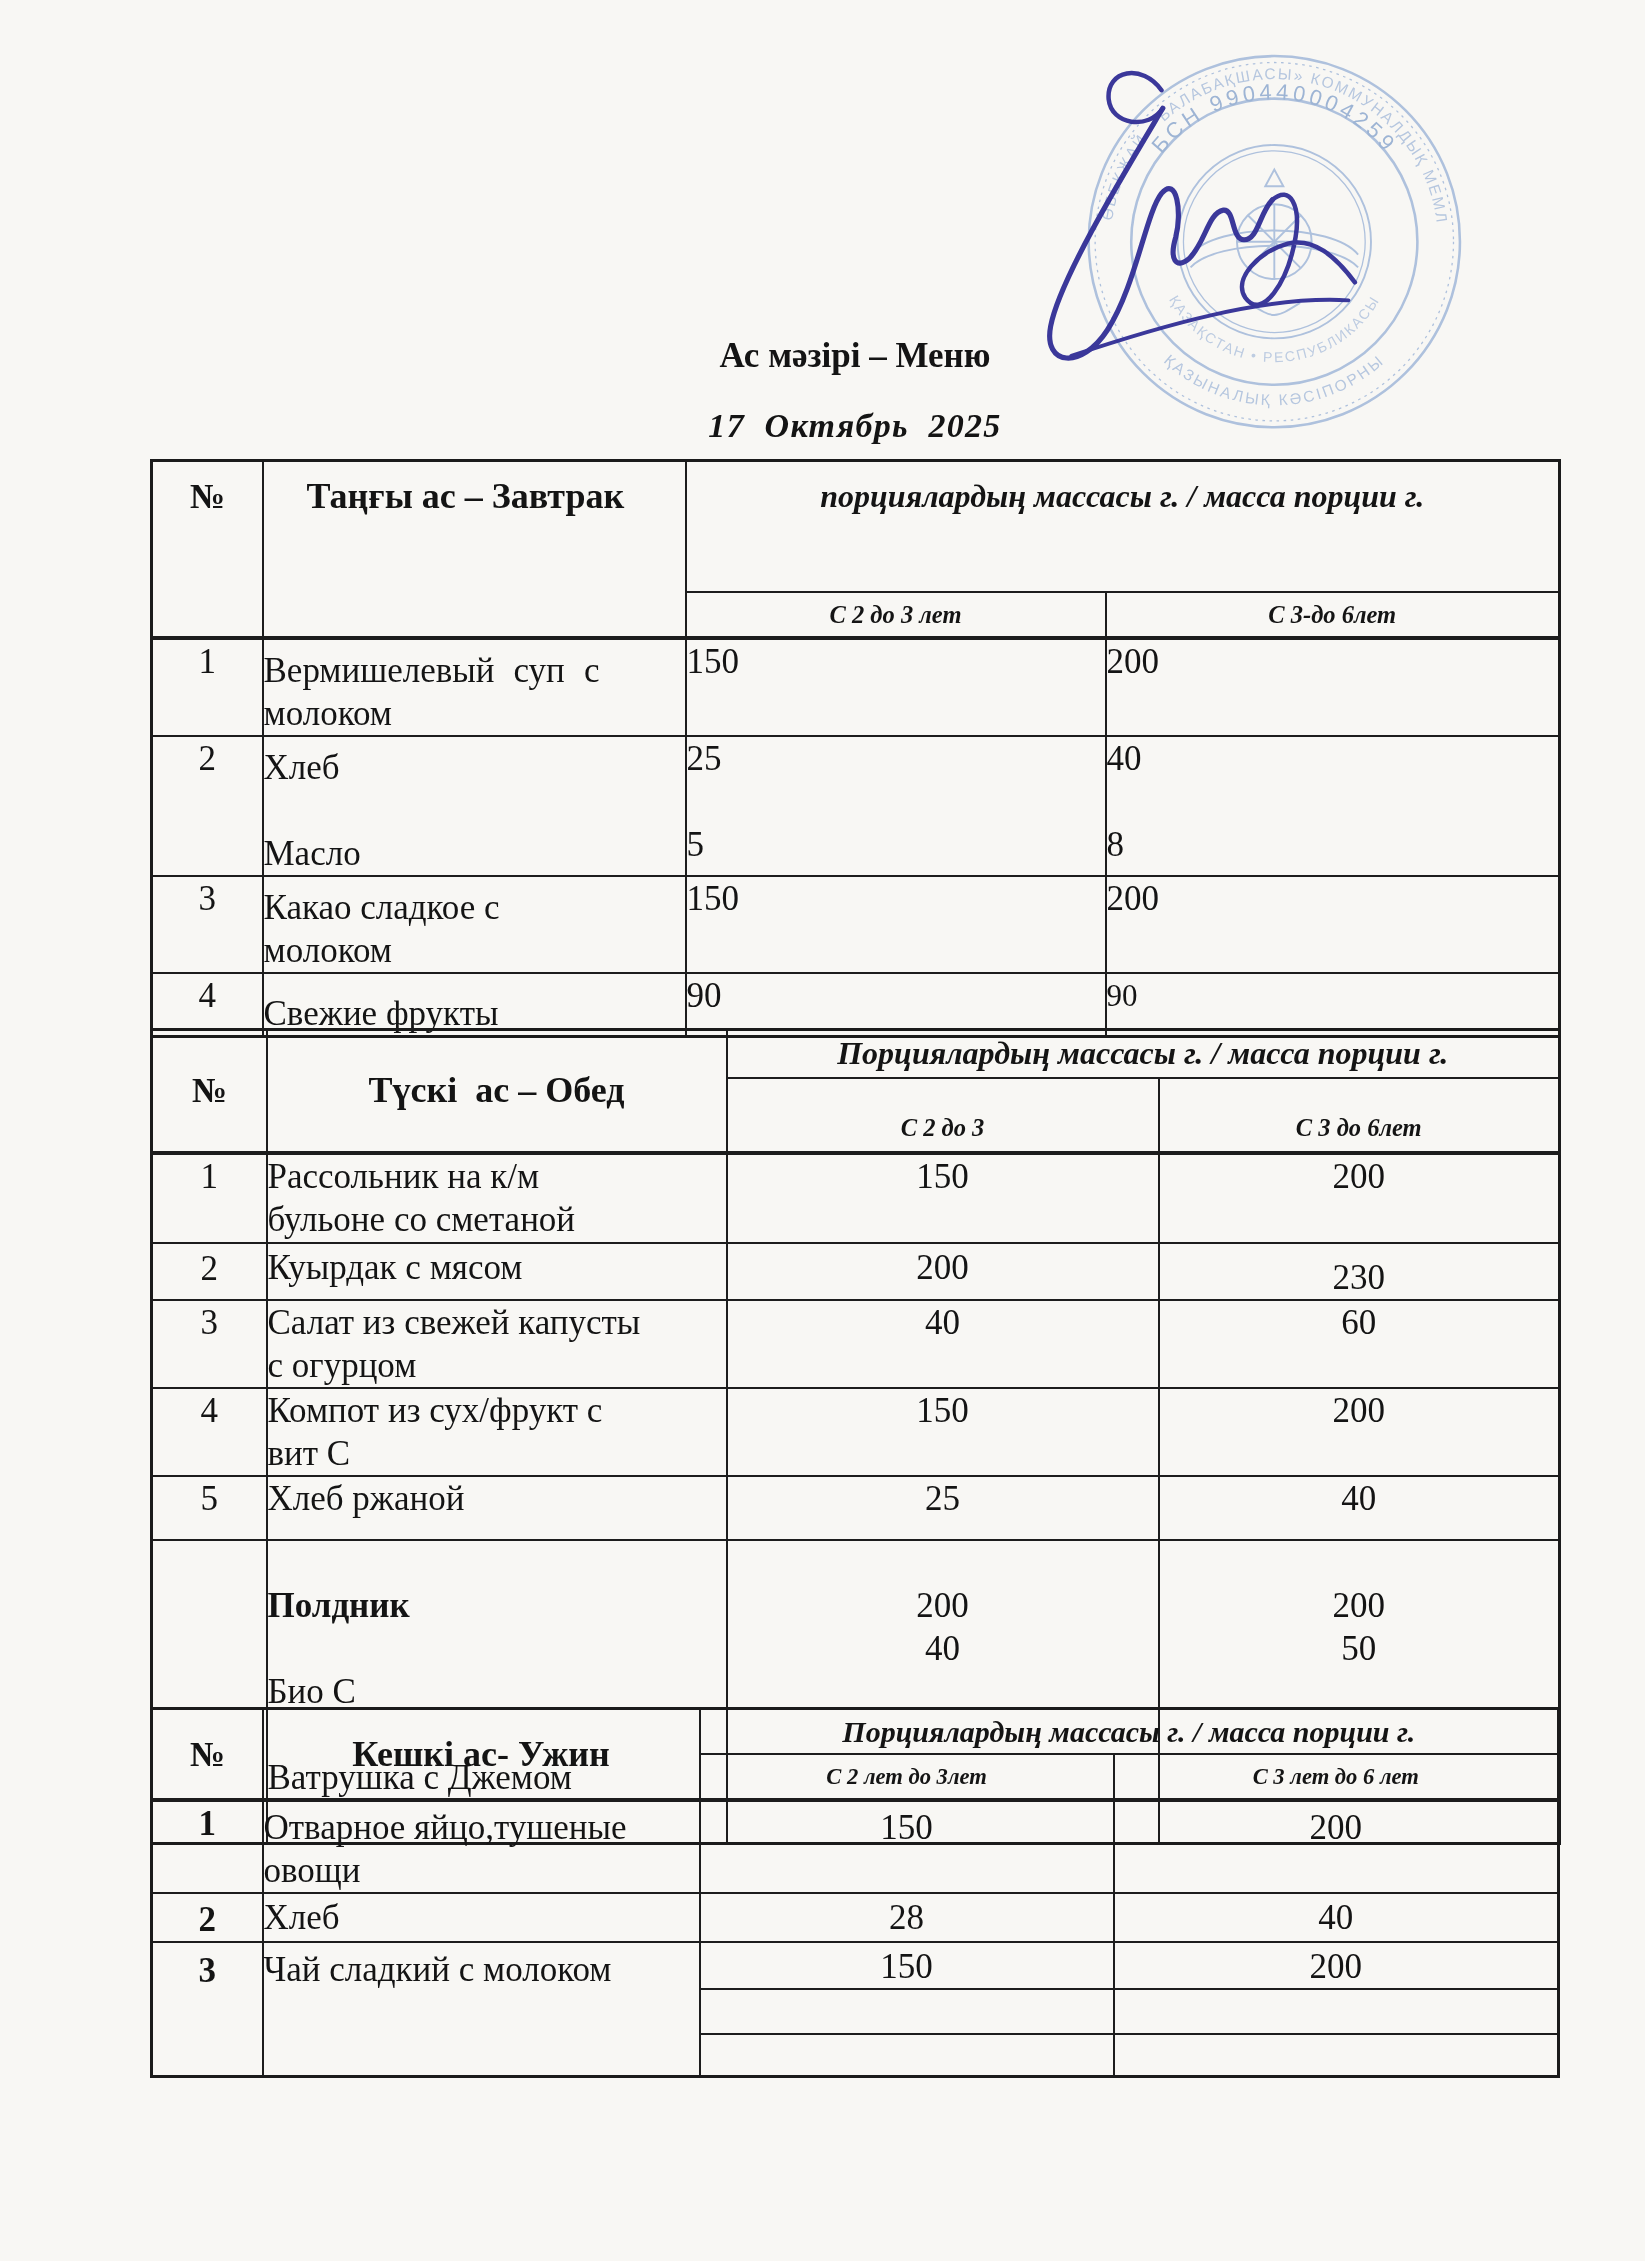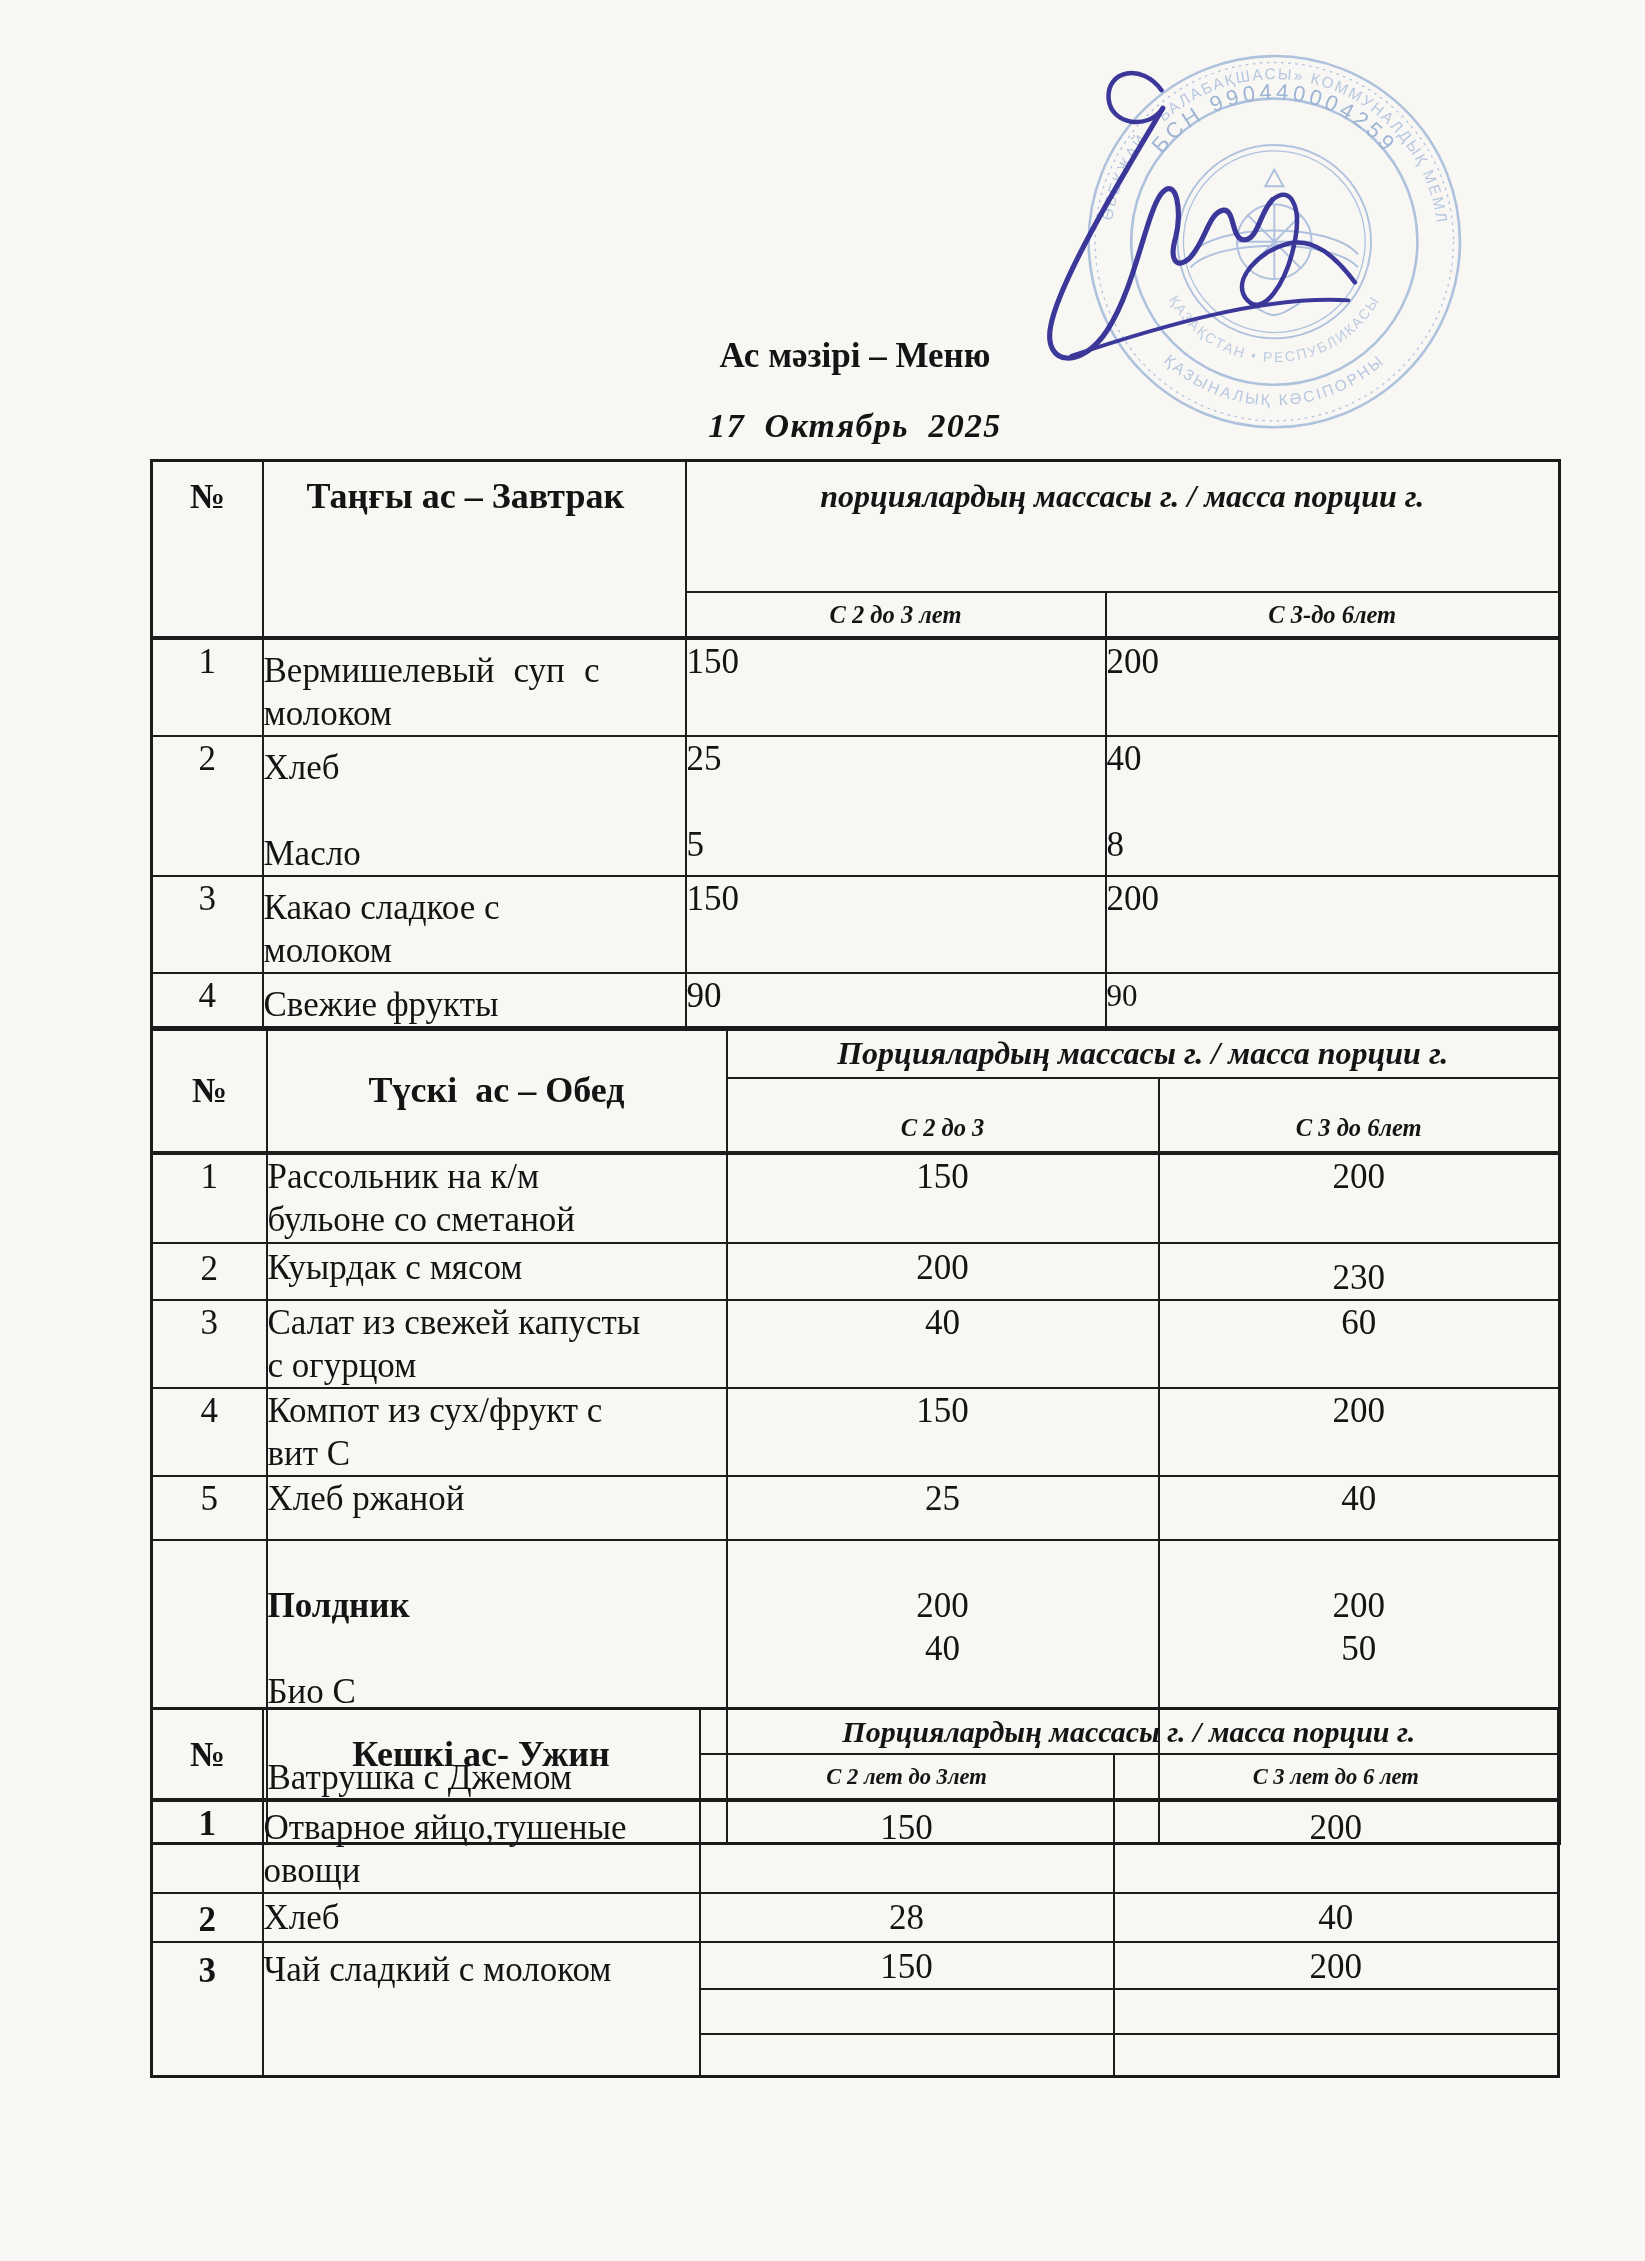--- a/index.html
+++ b/index.html
@@ -177,21 +177,21 @@
     </tr>
     <tr style="height:93px">
       <td class="num">3</td>
       <td class="dish">Какао сладкое  с
 молоком</td>
       <td class="val-left">150</td>
       <td class="val-left">200</td>
     </tr>
     <tr style="height:47px">
       <td class="num">4</td>
-      <td class="dish" style="padding-top:9px">Свежие фрукты</td>
+      <td class="dish" style="padding-top:18px">Свежие фрукты</td>
       <td class="val-left">90</td>
       <td class="val-left" style="font-size:31px">90</td>
     </tr>
   </tbody>
     </table>
 
   <table class="menu-table t2" style="left:150px;top:1028px;width:1408px;">
     <colgroup>
         <col style="width:115px">
         <col style="width:460px">

